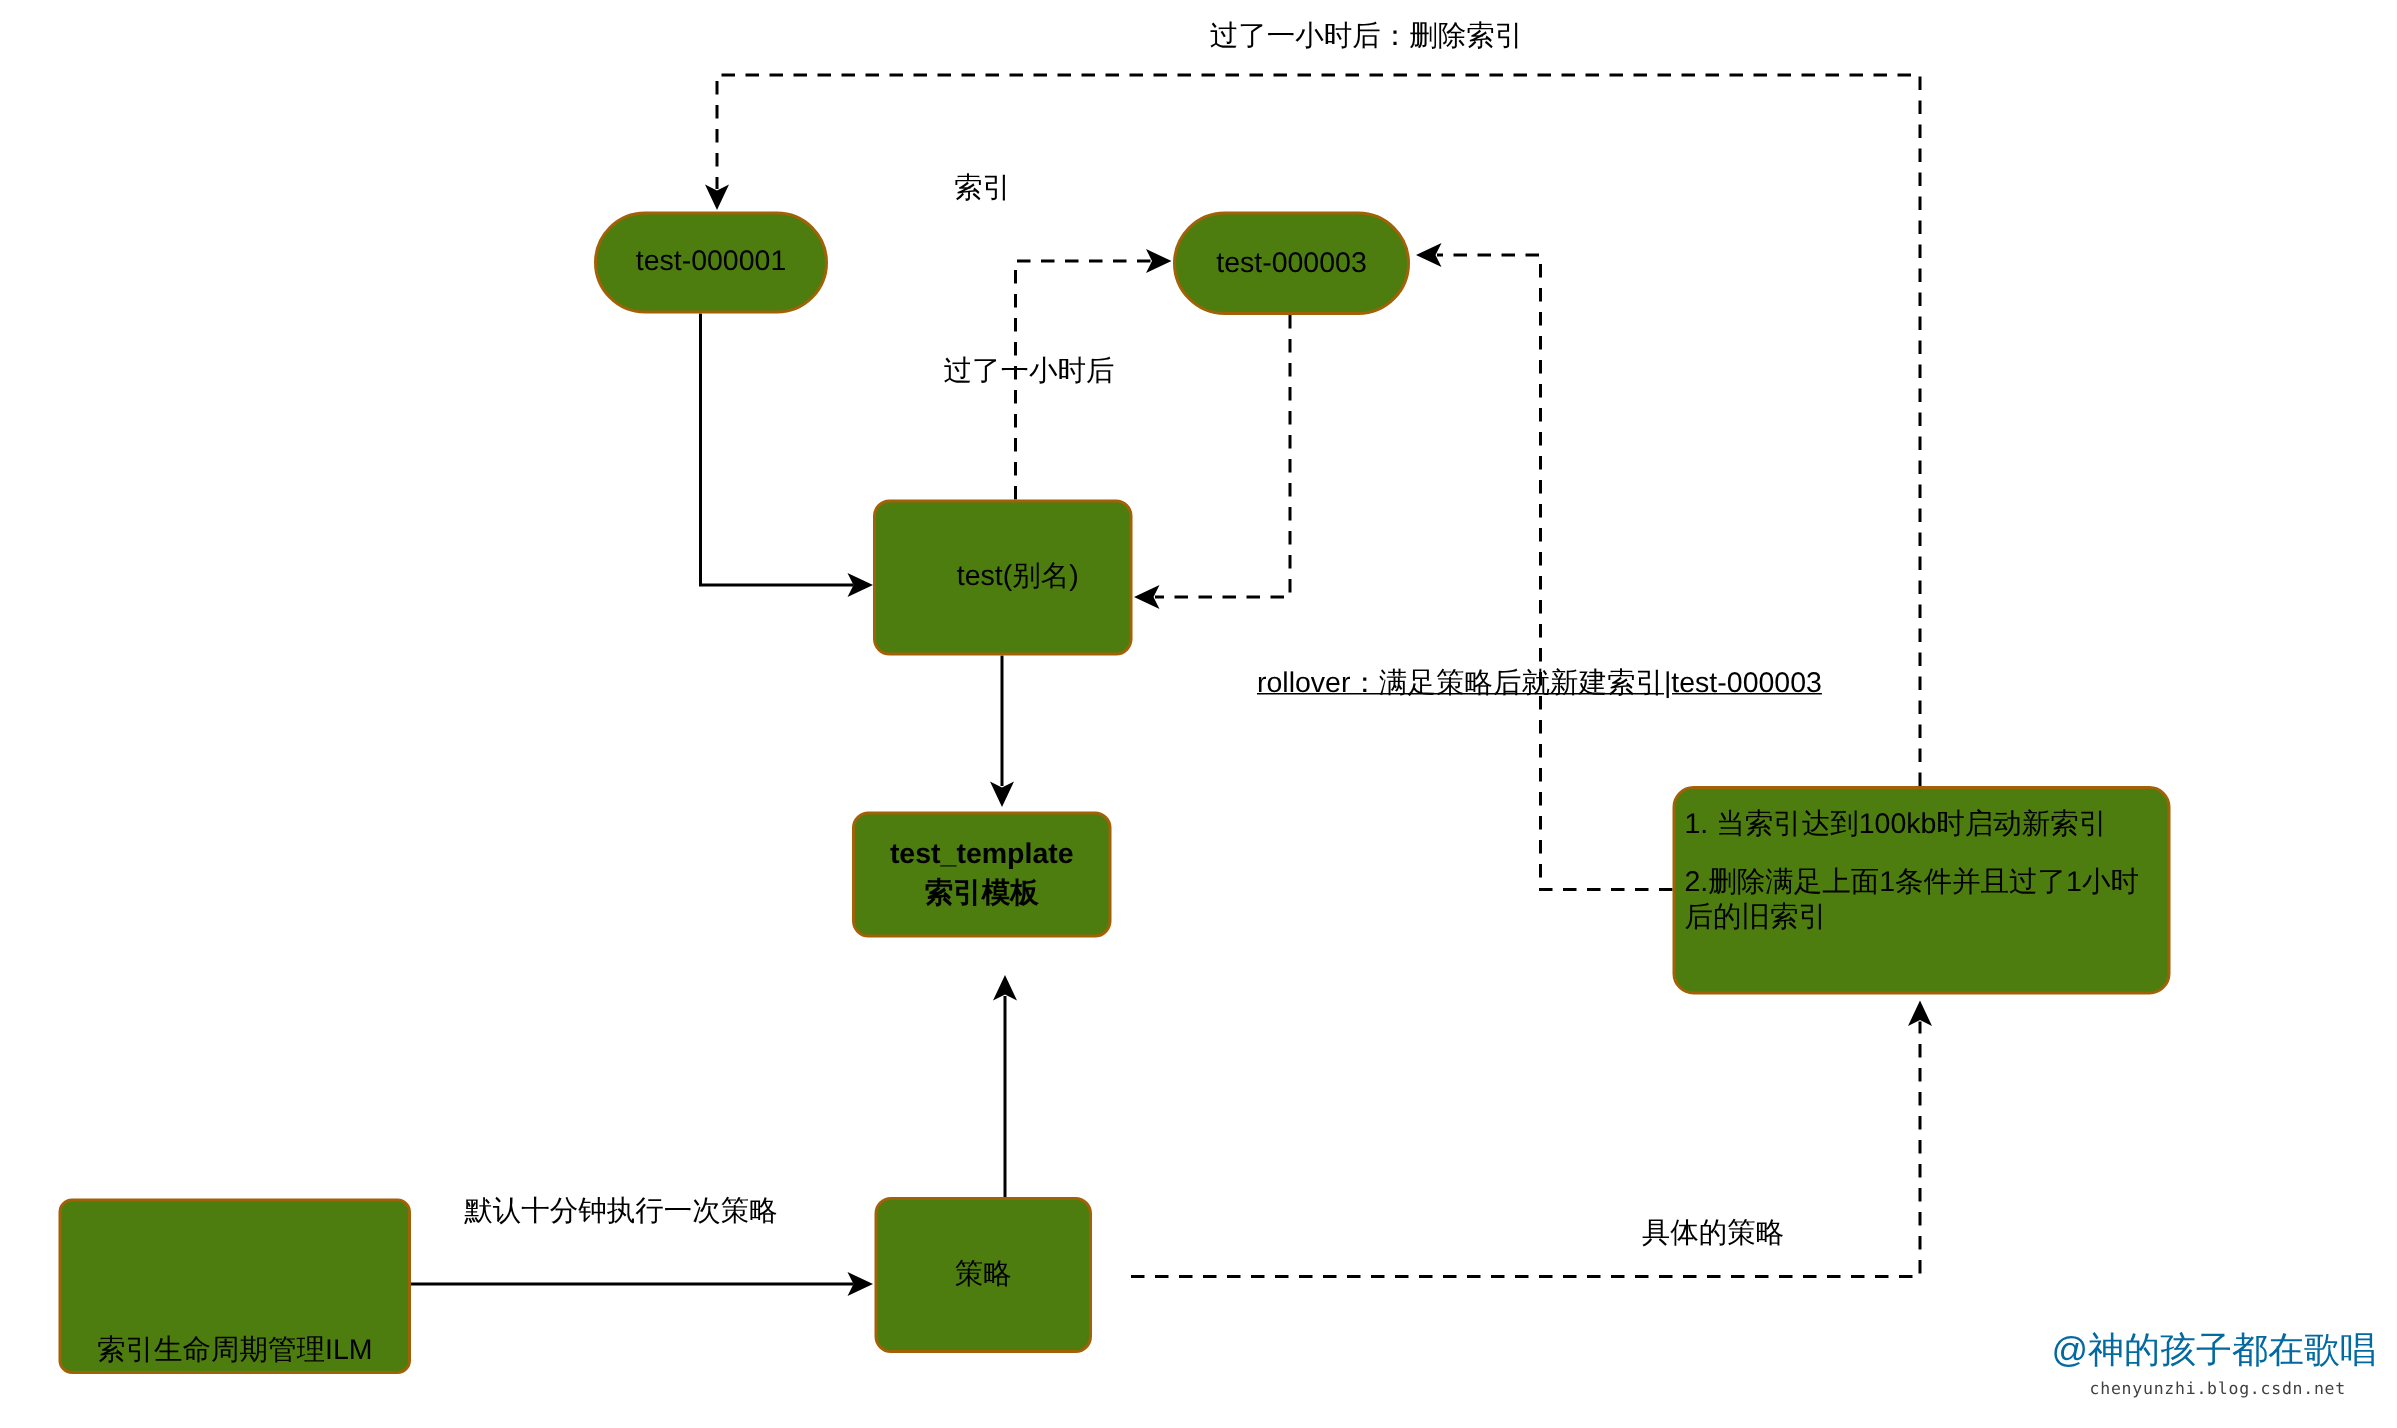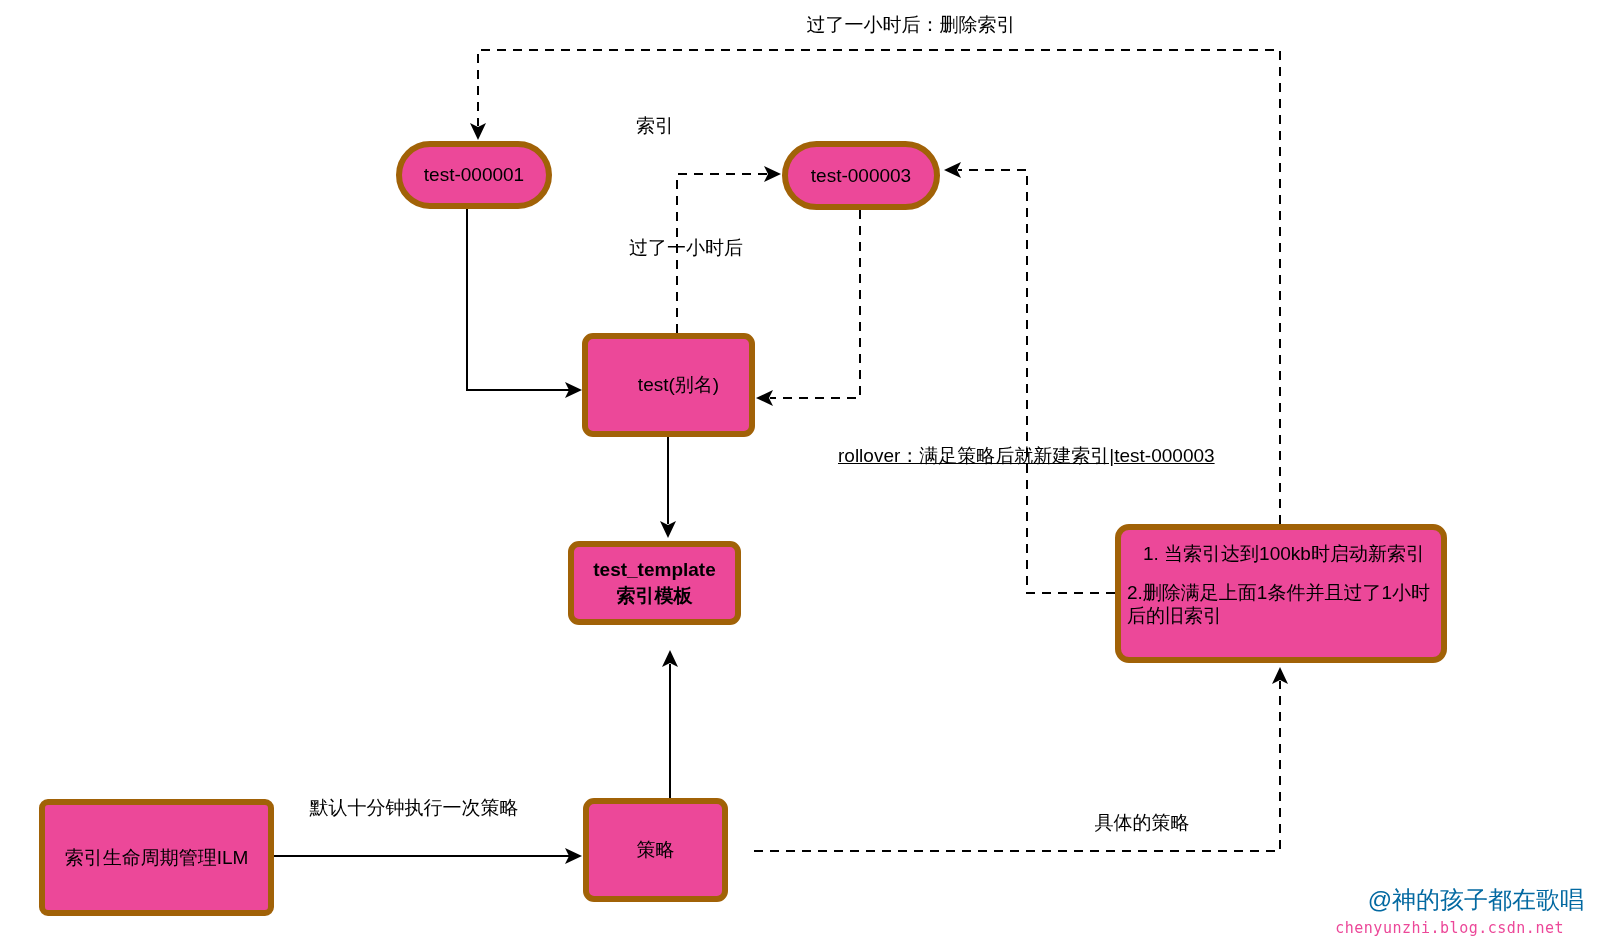--- a/index.html
+++ b/index.html
@@ -20,71 +20,71 @@
   .connectors path {
     fill: none;
     stroke: #000000;
     stroke-width: 2;
   }
   .connectors path.dashed { stroke-dasharray: 9 7; }
   .connectors polygon { fill: #000000; stroke: none; }
   .node {
     position: absolute;
     box-sizing: border-box;
-    border: 6px solid #a16207;
-    background: #ec4899;
+    border: 2px solid #a16207;
+    background: #4d7c0f;
     display: flex;
     flex-direction: column;
     align-items: center;
     justify-content: center;
     font-size: 19px;
     line-height: 26px;
     text-align: center;
   }
   .stadium { border-radius: 40px; }
   .rect    { border-radius: 11px; }
-  .node--ilm   { left: 39px;  top: 799px; width: 235px; height: 117px; border-radius: 9px; }
+  .node--ilm   { left: 39px;  top: 799px; width: 235px; height: 117px; border-radius: 9px; justify-content: flex-end; }
   .node--test1 { left: 396px; top: 141px; width: 156px; height: 68px; }
   .node--test3 { left: 782px; top: 141px; width: 158px; height: 69px; }
   .node--alias { left: 582px; top: 333px; width: 173px; height: 104px; padding-left: 20px; }
   .node--tmpl  { left: 568px; top: 541px; width: 173px; height: 84px; font-weight: bold; }
   .node--plcy  { left: 583px; top: 798px; width: 145px; height: 104px; }
   .node--detail {
     left: 1115px; top: 524px; width: 332px; height: 139px;
     border-radius: 14px;
     align-items: flex-start;
     justify-content: flex-start;
     text-align: left;
     padding: 12px 6px 6px 6px;
     line-height: 23px;
   }
-  .node--detail .para1 { margin: 0 0 16px 16px; }
+  .node--detail .para1 { margin: 0 0 16px 0; }
   .node--detail .para2 { margin: 0; }
   .edge-label {
     position: absolute;
     font-size: 19px;
     line-height: 23px;
     white-space: nowrap;
     background: transparent;
   }
   .edge-label.centered { transform: translateX(-50%); }
   .watermark-author {
     position: absolute;
     right: 14px; top: 884px;
     font-size: 24px;
     color: #0369a1;
     white-space: nowrap;
   }
   .watermark-site {
     position: absolute;
     right: 34px; top: 919px;
-    font-size: 15px;
+    font-size: 11px;
     letter-spacing: 0.5px;
     font-family: "DejaVu Sans Mono", monospace;
-    color: #ec4899;
+    color: #404040;
     white-space: nowrap;
   }
 </style>
 </head>
 <body>
 
 <div class="canvas">
 
   <svg class="connectors" viewBox="0 0 1598 952" xmlns="http://www.w3.org/2000/svg">
 

